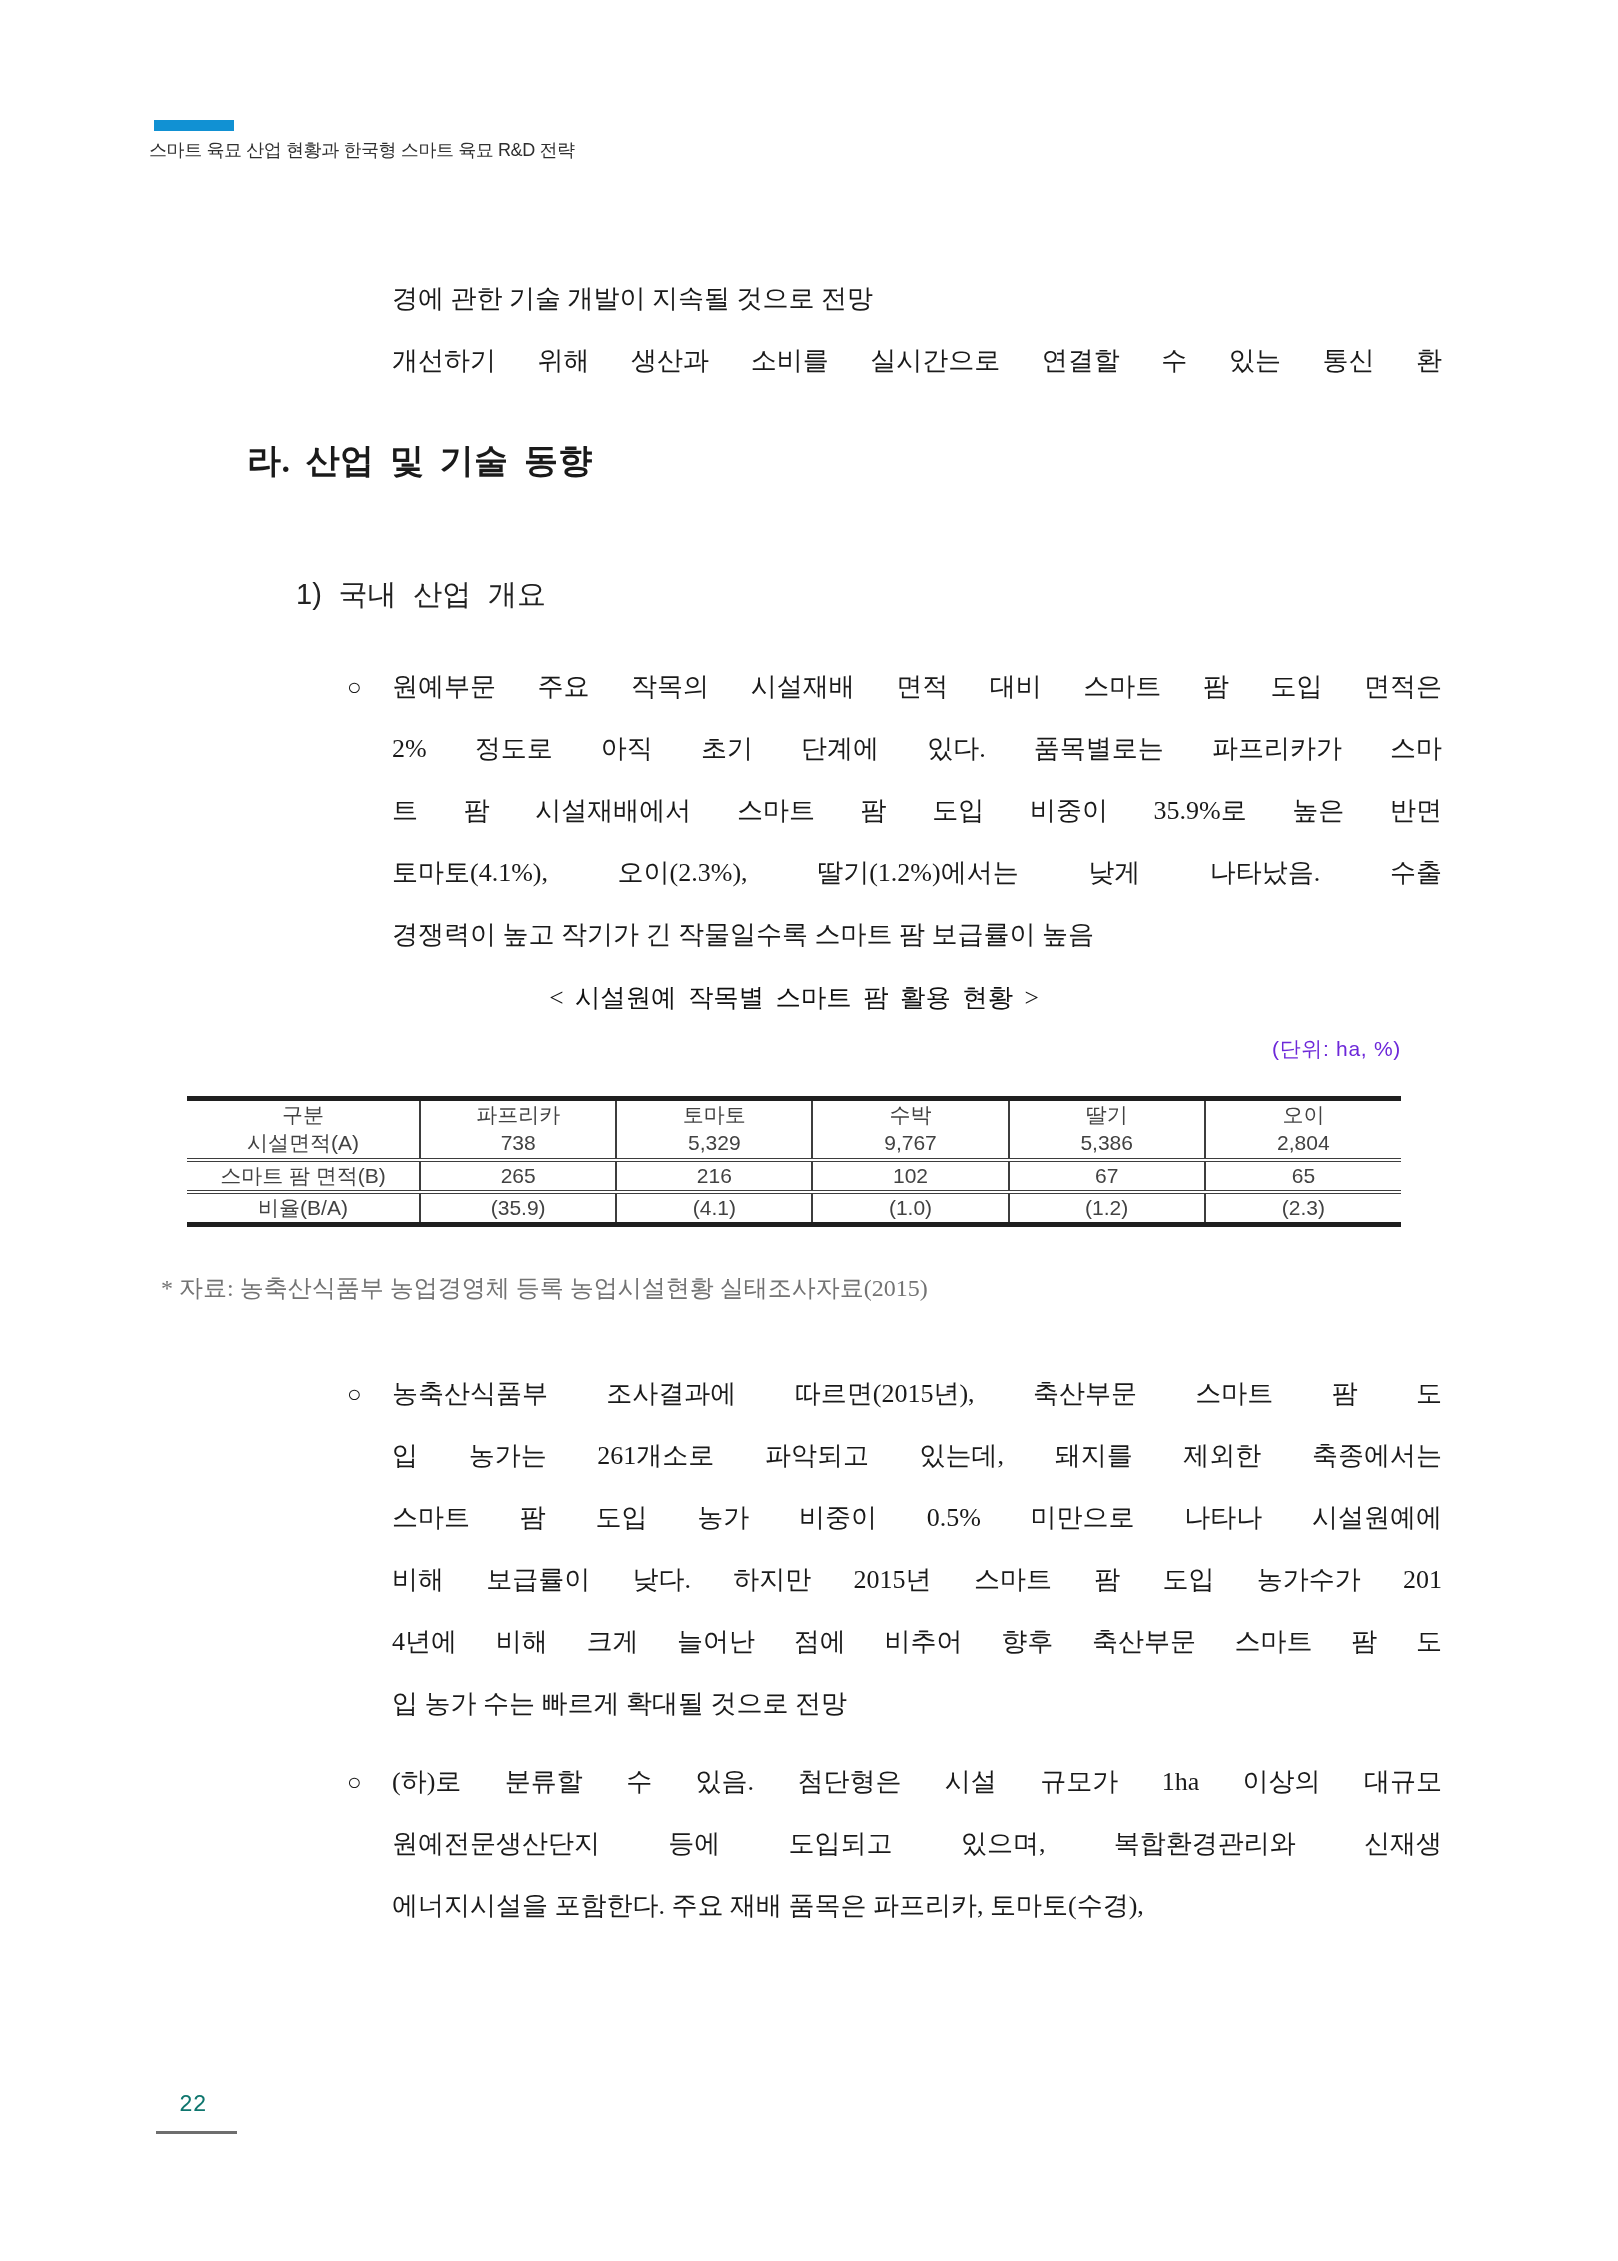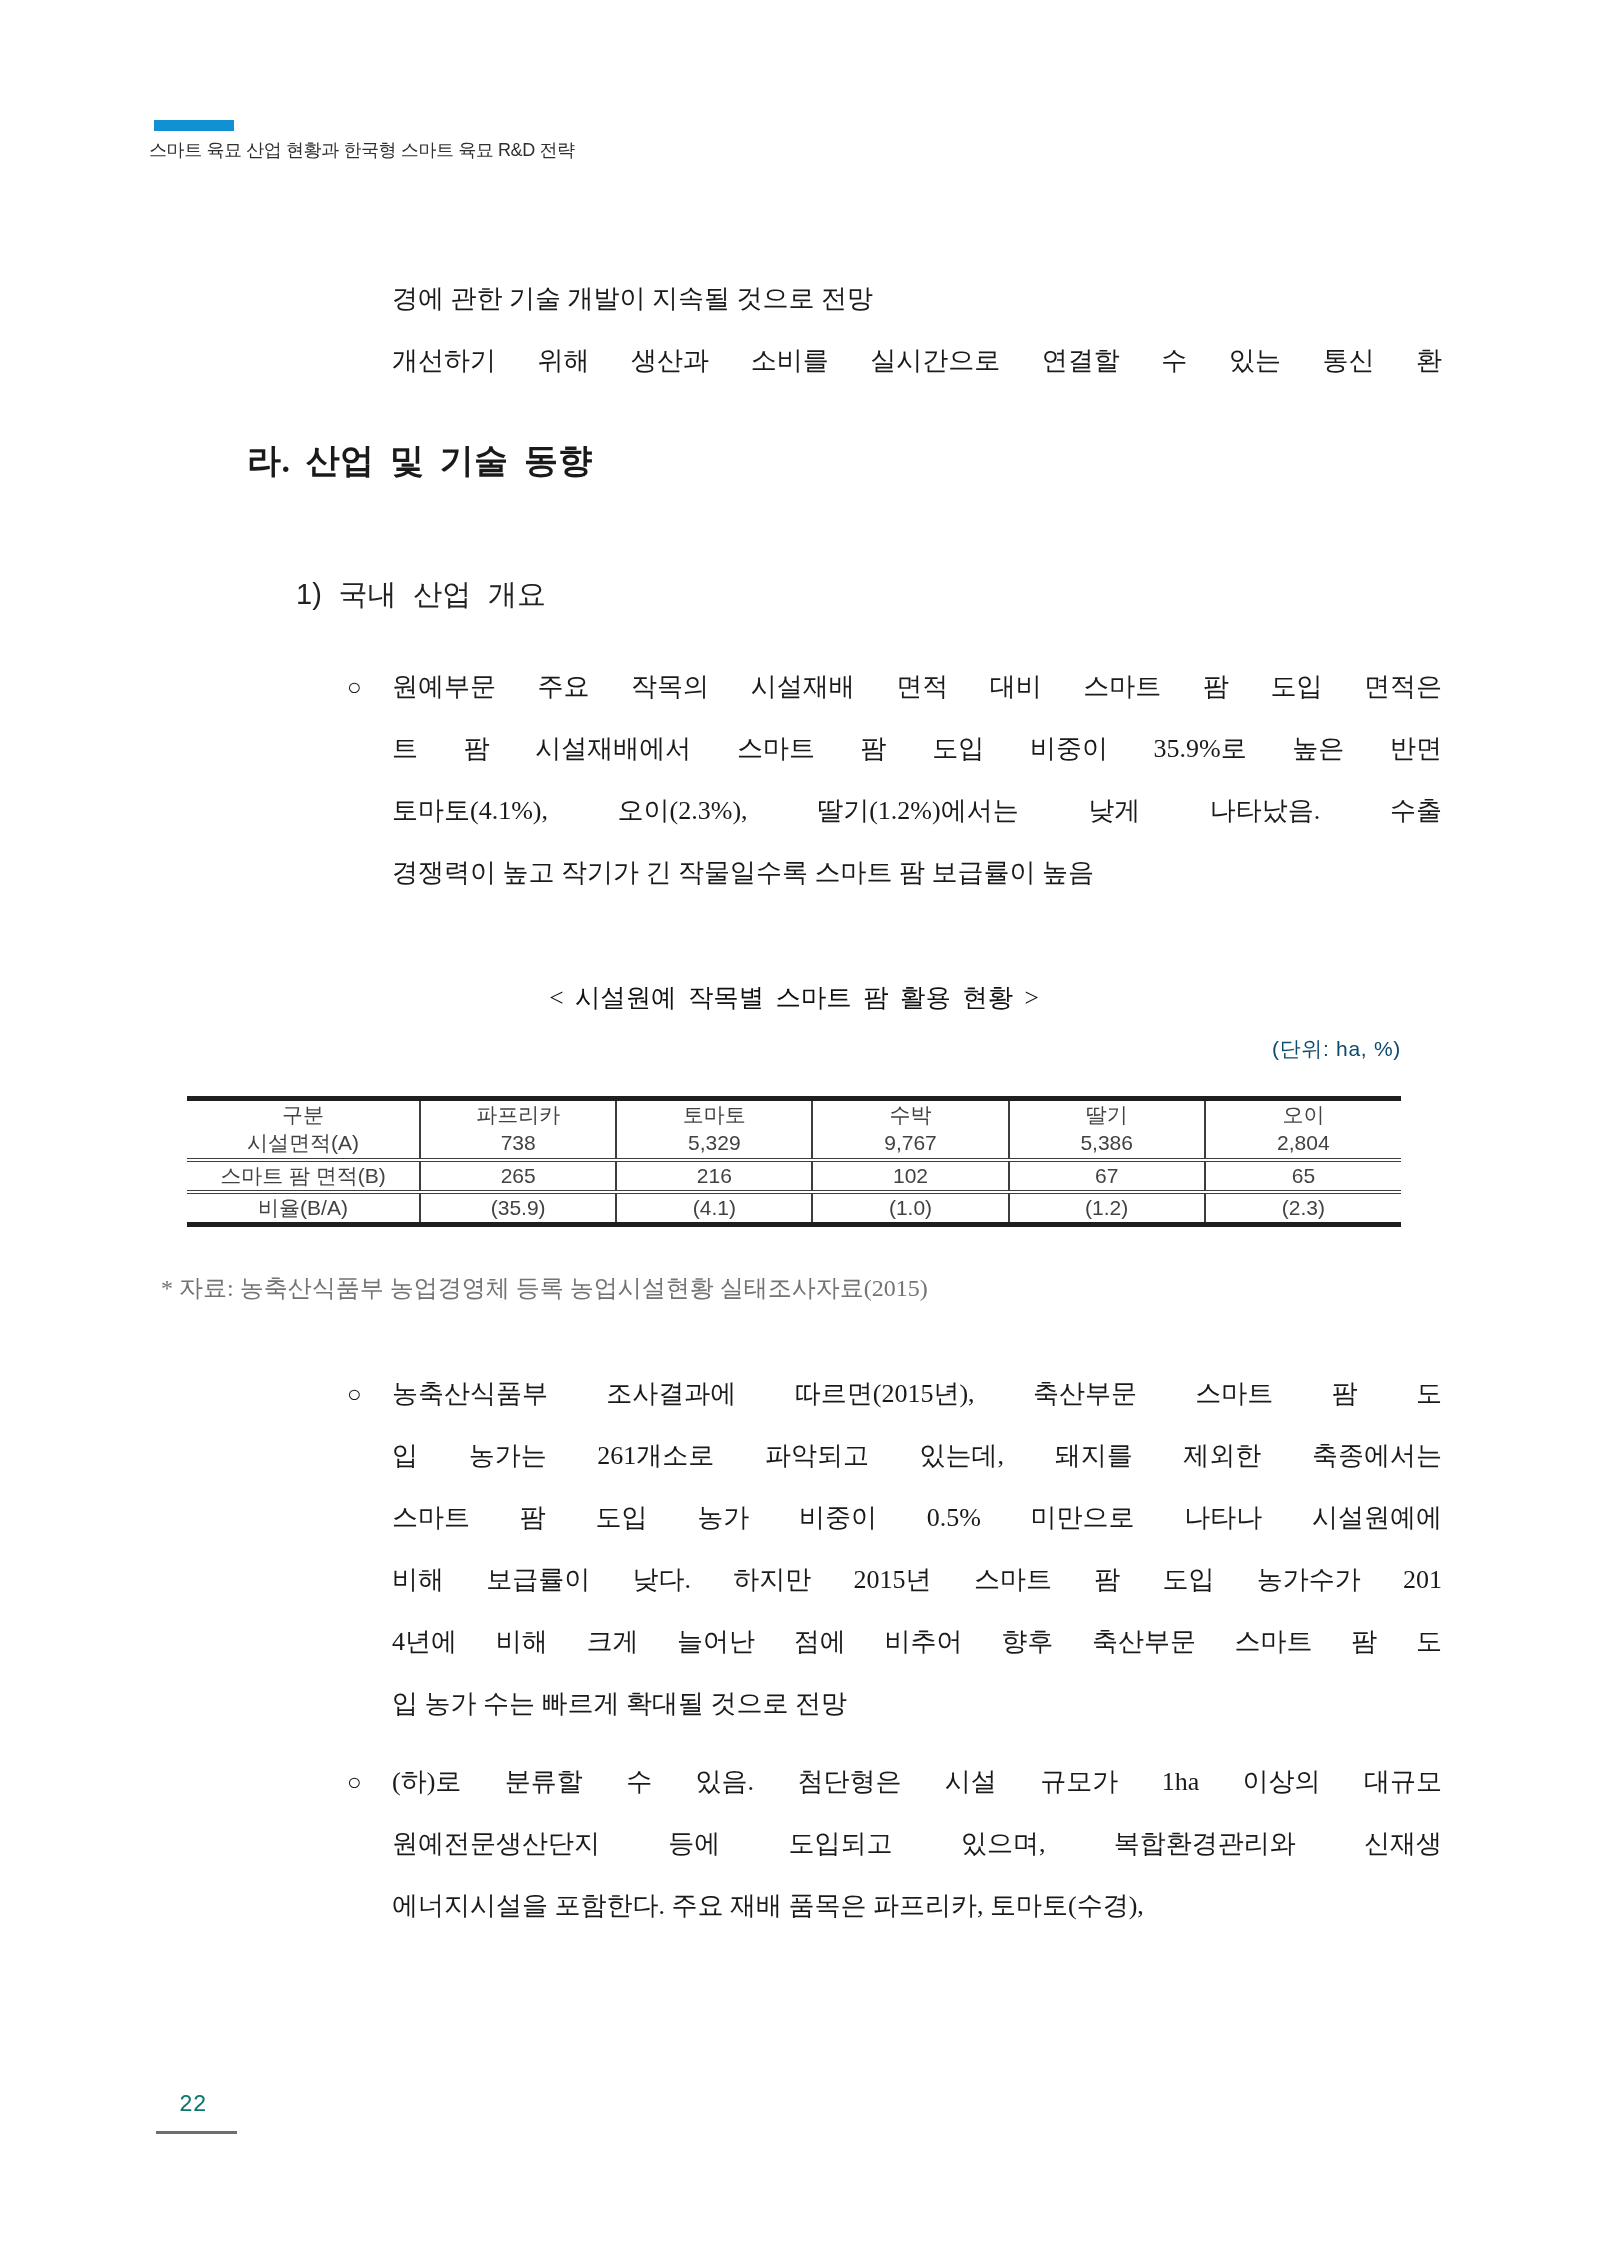--- a/index.html
+++ b/index.html
@@ -60,21 +60,21 @@
   #bullet-3{top:1751px;height:261px;}
   
   .table-caption{
     position:absolute;left:187px;top:978px;width:1214px;
     text-align:center;font-size:25.4px;line-height:38px;word-spacing:5.1px;color:#111;
   }
   .table-unit{
     position:absolute;left:187px;top:1033px;width:1214px;
     text-align:right;
     font-family:"Liberation Sans","DejaVu Sans",sans-serif;
-    font-size:21px;line-height:32px;color:#0c4a6e;letter-spacing:0.7px;
+    font-size:21px;line-height:32px;color:#6d28d9;letter-spacing:0.7px;
   }
   .data-table{
     position:absolute;left:187px;top:1096px;width:1214px;
     border-collapse:collapse;table-layout:fixed;
     border-top:5.1px solid #1f1f1f;
     border-bottom:5.1px solid #1f1f1f;
     font-family:"Liberation Sans","DejaVu Sans",sans-serif;
     font-size:21px;color:#424242;
   }
   .data-table tr{height:30.5px;}
@@ -114,20 +114,21 @@
     </div>
 
   <h1 class="section-heading">라. 산업 및 기술 동향</h1>
 
   <h2 class="subsection-heading">1) 국내 산업 개요</h2>
 
   <div class="bullet" id="bullet-1">
     <span class="marker">○</span>
     <div class="lines">
         <div class="jline">원예부문 주요 작목의 시설재배 면적 대비 스마트 팜 도입 면적은</div>
+        <div class="jline">2% 정도로 아직 초기 단계에 있다. 품목별로는 파프리카가 스마</div>
         <div class="jline">트 팜 시설재배에서 스마트 팜 도입 비중이 35.9%로 높은 반면</div>
         <div class="jline">토마토(4.1%), 오이(2.3%), 딸기(1.2%)에서는 낮게 나타났음. 수출</div>
         <div class="jline last">경쟁력이 높고 작기가 긴 작물일수록 스마트 팜 보급률이 높음</div>
       </div>
   </div>
 
   <div class="table-caption">&lt; 시설원예 작목별 스마트 팜 활용 현황 &gt;</div>
 
   <div class="table-unit">(단위: ha, %)</div>
 

